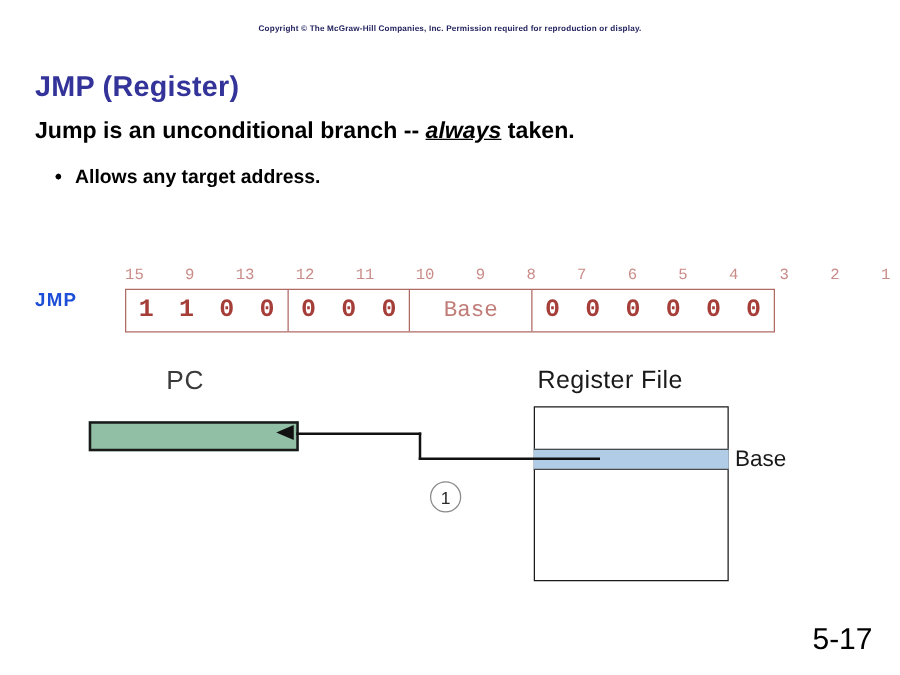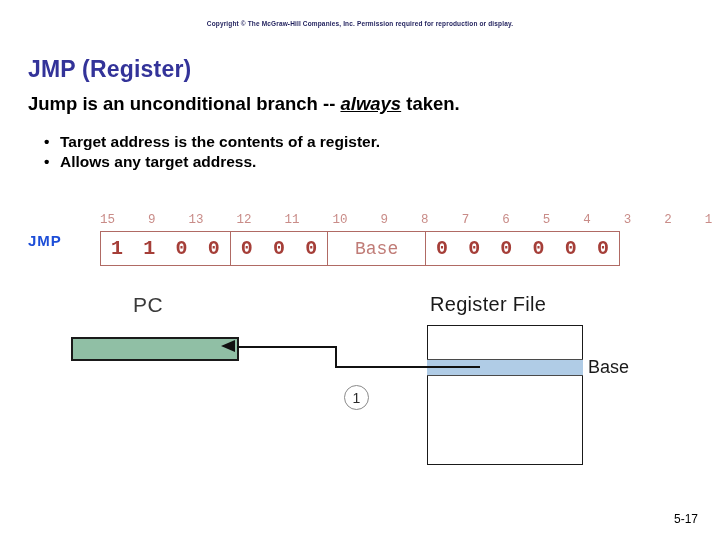--- a/index.html
+++ b/index.html
@@ -278,37 +278,36 @@
     color: #2a2a2a;
     box-sizing: border-box;
   }
 
   
   #page-number {
     position: absolute;
     right: 22px;
     bottom: 14px;
     font-family: "Liberation Sans", sans-serif;
-    font-size: 12px;
+    font-size: 24px;
     color: #000000;
   }
 </style>
 </head>
 <body>
 
 <div id="copyright-line">Copyright © The McGraw-Hill Companies, Inc. Permission required for reproduction or display.</div>
 
 <div id="slide-title">JMP (Register)</div>
 
 <div id="lead-sentence"><span>Jump is an unconditional branch -- </span><span class="emph">always</span><span> taken.</span></div>
 
 <ul id="bullet-list">
   <li>
     <span class="bullet-dot">•</span>
-    <span>Target address is the contents of a register.</span>
   </li>
   <li>
     <span class="bullet-dot">•</span>
     <span>Allows any target address.</span>
   </li>
 </ul>
 
 <div id="instruction-figure">
 
   <div id="instr-mnemonic">JMP</div>

